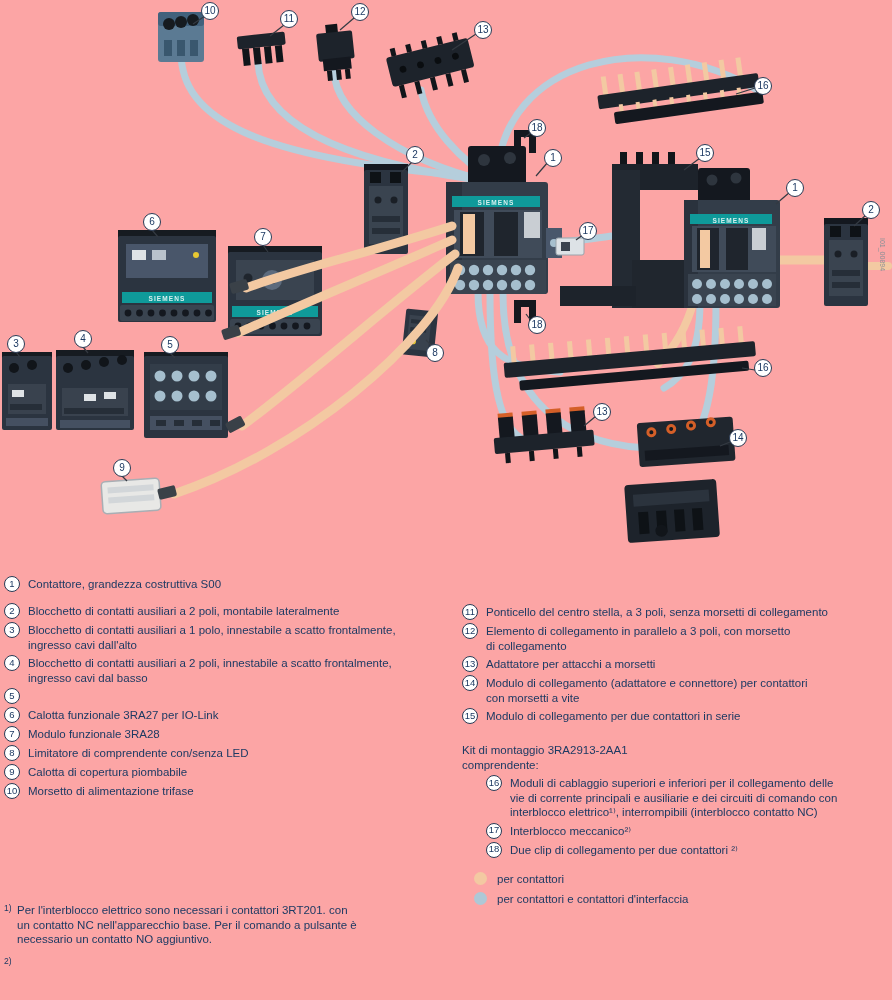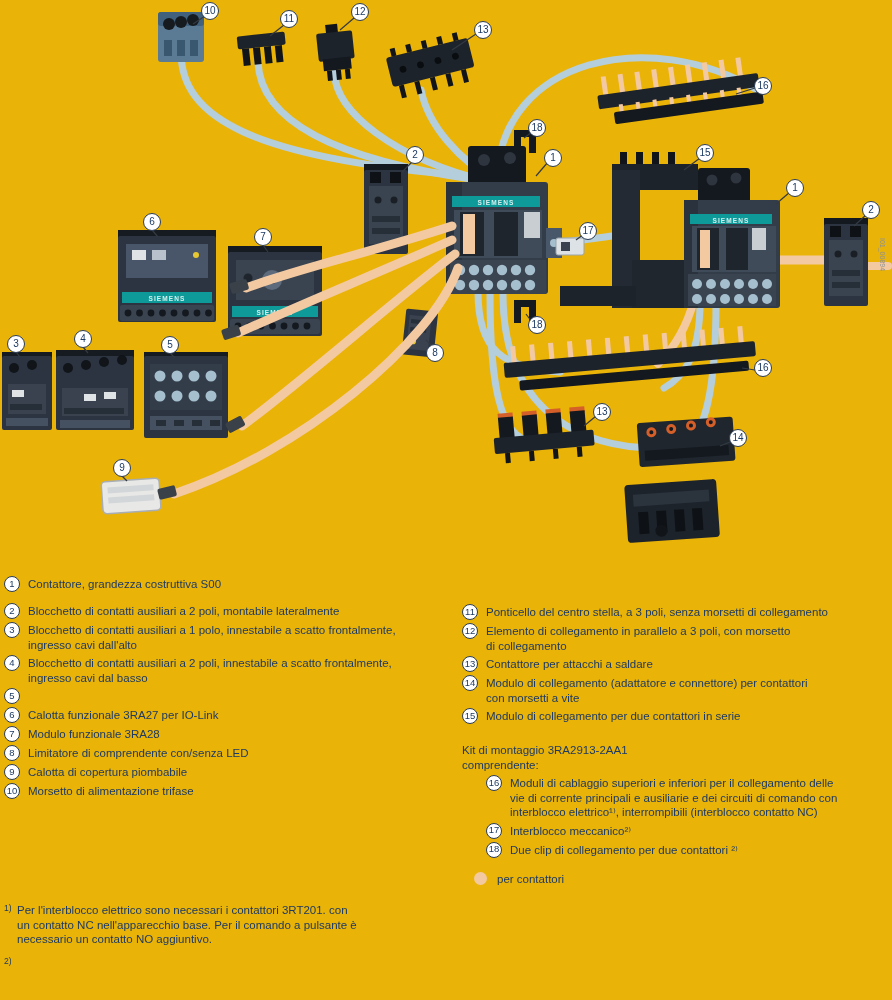--- a/index.html
+++ b/index.html
@@ -1,18 +1,18 @@
 <!DOCTYPE html>
 <html><head>
 <meta charset="utf-8">
 <style>
   *{margin:0;padding:0;box-sizing:border-box}
   html,body{background:#fff}
   body{width:892px;height:1000px;font-family:"Liberation Sans","DejaVu Sans",sans-serif;color:#1d3a63;overflow:hidden}
-  .page{position:relative;width:892px;height:1000px;background:#eab308}
+  .page{position:relative;width:892px;height:1000px;background:#fca5a5}
   .diagram{position:absolute;left:0;top:0;width:892px;height:572px}
   .diagram svg{position:absolute;left:0;top:0}
   #callout-layer{position:absolute;left:0;top:0;width:892px;height:572px}
   .callout{position:absolute;width:18px;height:18px;border:1.3px solid #2a3b55;border-radius:50%;
            background:#fff;color:#1d3a63;font-size:10px;line-height:1;
            display:flex;align-items:center;justify-content:center}
   .brandtext{font-family:"Liberation Sans",sans-serif;font-size:6.5px;font-weight:bold;fill:#d6f0ef;letter-spacing:1.1px;text-anchor:middle}
   .watermark{font-family:"Liberation Sans",sans-serif;font-size:7px;fill:#8a9096}
   .legend-col{position:absolute;font-size:11.5px;line-height:14.5px;color:#1d3a63}
   #legend-left{left:4px;top:577px;width:460px}
@@ -532,21 +532,21 @@
           <span class="ncircle">11</span>
           <span class="itext">Ponticello del centro stella, a 3 poli, senza morsetti di collegamento</span>
         </div>
         <div class="legend-item">
           <span class="ncircle">12</span>
           <span class="itext">Elemento di collegamento in parallelo a 3 poli, con morsetto
 di collegamento</span>
         </div>
         <div class="legend-item">
           <span class="ncircle">13</span>
-          <span class="itext">Contattore per attacchi a saldare</span>
+          <span class="itext">Adattatore per attacchi a morsetti</span>
         </div>
         <div class="legend-item">
           <span class="ncircle">14</span>
           <span class="itext">Modulo di collegamento (adattatore e connettore) per contattori
 con morsetti a vite</span>
         </div>
         <div class="legend-item">
           <span class="ncircle">15</span>
           <span class="itext">Modulo di collegamento per due contattori in serie</span>
         </div>
@@ -569,20 +569,24 @@
             <span class="ncircle">18</span>
             <span class="itext">Due clip di collegamento per due contattori ²⁾</span>
           </div>
         </div>
     </div>
     <div id="color-legend" class="color-legend">
         <div class="color-row">
           <span class="color-dot" style="background: rgb(243, 201, 162);"></span>
           <span class="itext">per contattori</span>
         </div>
+        <div class="color-row">
+          <span class="color-dot" style="background: rgb(174, 200, 214);"></span>
+          <span class="itext">per contattori e contattori d'interfaccia</span>
+        </div>
       </div>
   </div>
 
   <div id="footnotes" class="footnotes">
       <div class="footnote">
         <span class="fn-marker">1)</span>
         <span class="fn-body"><span class="itext">Per l'interblocco elettrico sono necessari i contattori 3RT201. con
 un contatto NC nell'apparecchio base. Per il comando a pulsante è
 necessario un contatto NO aggiuntivo.</span></span>
       </div>

